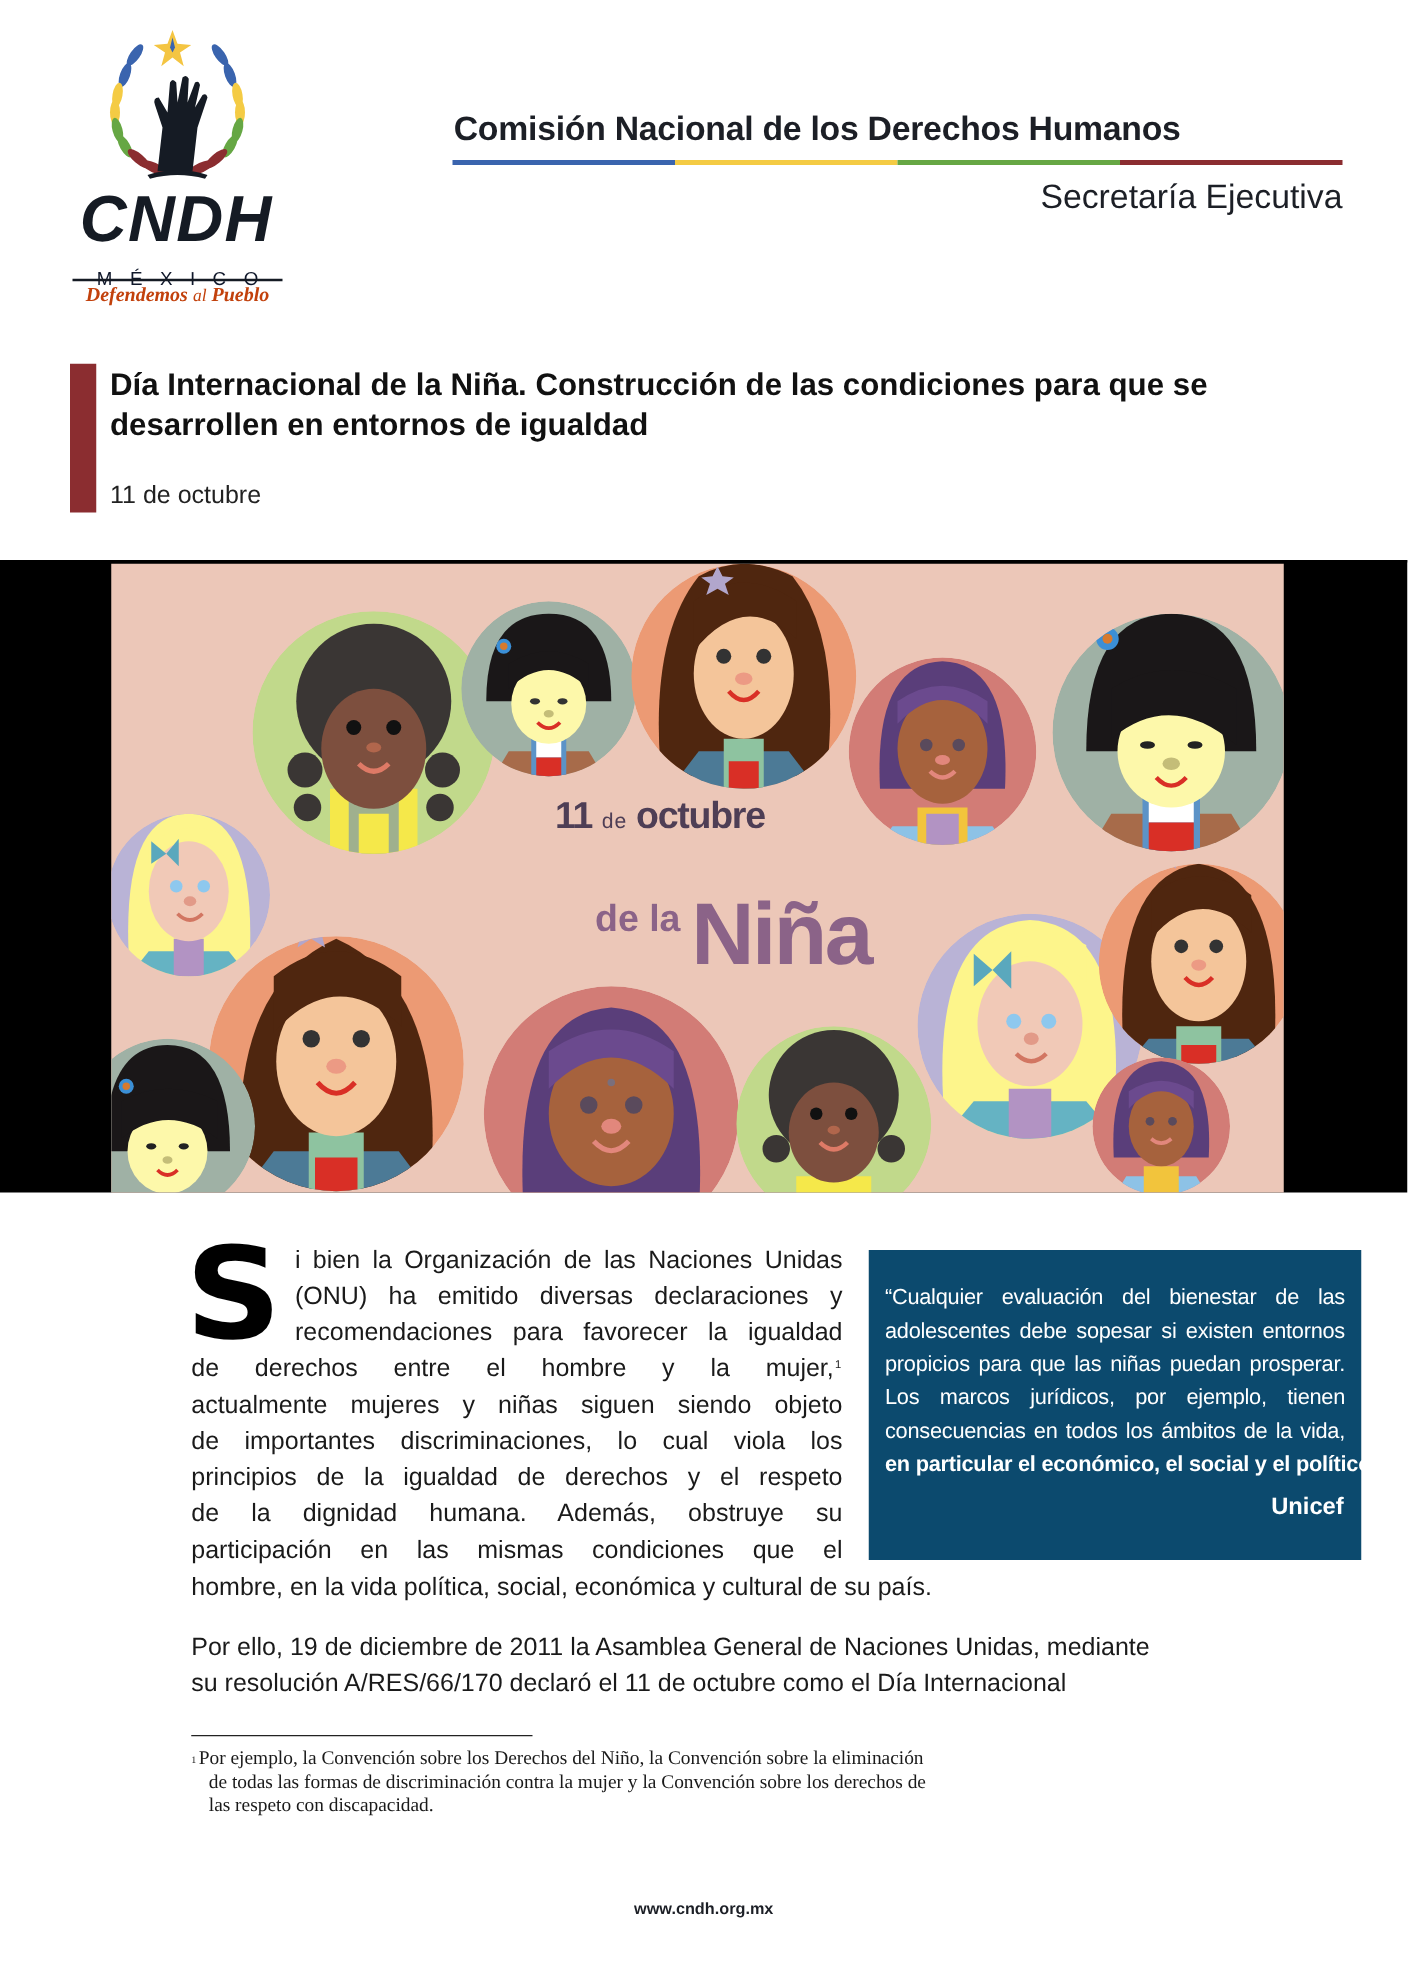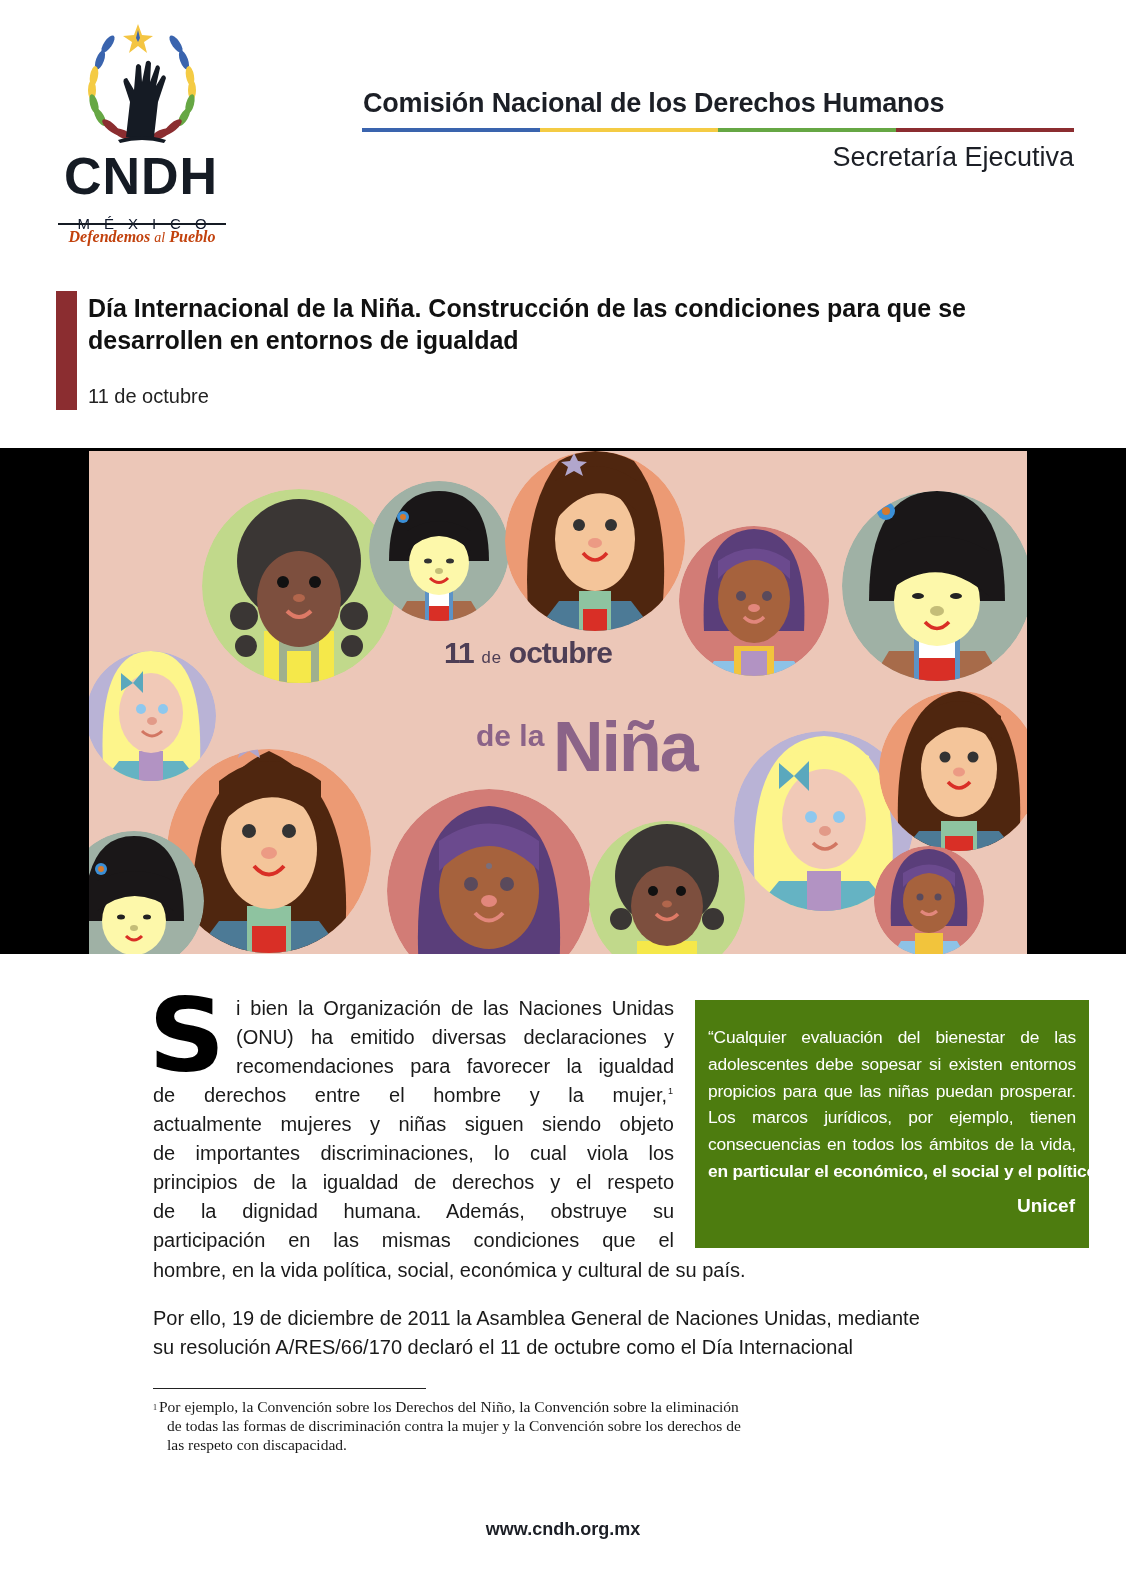--- a/index.html
+++ b/index.html
@@ -3,21 +3,21 @@
 <meta charset="utf-8">
 <style>
   * { box-sizing: border-box; margin: 0; padding: 0; }
   html, body { width: 1126px; height: 1578px; background: #ffffff; overflow: hidden; }
   body { position: relative; font-family: "Liberation Sans", "DejaVu Sans", sans-serif; color: #1a1a1a; }
 
   
   .logo { position: absolute; left: 50px; top: 22px; width: 190px; height: 230px; }
   .logo svg { position: absolute; left: 28px; top: 0; }
   .logo-cndh { position: absolute; left: 0; top: 128px; width: 182px; text-align: center;
-    font-family: "Liberation Sans", sans-serif; font-weight: 700; font-size: 52px; letter-spacing: 1px; color: #151b24; line-height: 1; }
+    font-family: "Liberation Sans", sans-serif; font-weight: 700; font-size: 52px; letter-spacing: 1px; color: #151b24; line-height: 1; font-style: italic; }
   .logo-mexico { position: absolute; left: 8px; top: 180px; width: 170px; text-align: center;
     font-size: 15px; letter-spacing: 14px; color: #0f172a; font-weight: 400; padding-left: 12px; margin-top: 13px; }
   .logo-rule { position: absolute; left: 8px; top: 201px; width: 168px; height: 2px; background: #151b24; }
   .logo-motto { position: absolute; left: 0; top: 206px; width: 184px; text-align: center;
     font-family: "Liberation Serif", serif; font-style: italic; font-weight: 700; font-size: 16px; color: #c2410c; }
   .logo-motto .al { font-weight: 400; font-size: 14px; }
 
   .org-title { position: absolute; left: 363px; top: 88px; font-size: 27px; font-weight: 700; color: #1c1f26; letter-spacing: -0.2px; white-space: nowrap; }
   .color-rule { position: absolute; left: 362px; top: 128px; width: 712px; height: 4px; display: flex; }
   .color-rule span { flex: 1; height: 100%; }
@@ -39,32 +39,32 @@
   .bt-line1 { position: absolute; left: 300px; top: 218px; font-weight: 700; font-size: 48px; color: #8b6388; letter-spacing: -1px; white-space: nowrap; }
   .bt-delala { position: absolute; left: 387px; top: 268px; font-weight: 700; font-size: 30px; color: #8b6388; white-space: nowrap; text-align: center; }
   .bt-nina { position: absolute; left: 464px; top: 256px; font-weight: 700; font-size: 70px; color: #8b6388; letter-spacing: -2px; white-space: nowrap; }
 
   
   .dropcap { position: absolute; left: 150px; top: 985px; font-size: 102px; font-weight: 900; line-height: 1; color: #000; font-family: "DejaVu Sans", sans-serif; transform: scaleX(1.05); }
   .p1-line { position: absolute; font-size: 20px; line-height: 29px; color: #1a1a1a; white-space: nowrap; text-align: justify; text-align-last: justify; }
   .p-full { position: absolute; left: 153px; font-size: 20px; line-height: 29px; color: #1a1a1a; white-space: nowrap; }
   sup.fn { font-size: 9px; vertical-align: top; position: relative; top: 2px; }
 
-  .quote-box { position: absolute; left: 695px; top: 1000px; width: 394px; height: 248px; background: #4d7c0f; color: #fff; padding: 24px 13px 0 13px; }
+  .quote-box { position: absolute; left: 695px; top: 1000px; width: 394px; height: 248px; background: #0c4a6e; color: #fff; padding: 24px 13px 0 13px; }
   .quote-line { display: block; font-size: 17.4px; line-height: 26.8px; white-space: nowrap; text-align: justify; text-align-last: justify; letter-spacing: -0.2px; }
   .quote-line.last { text-align-last: left; font-weight: bold; }
   .quote-src { position: absolute; right: 14px; top: 195px; font-size: 19px; font-weight: 700; }
 
   .fn-rule { position: absolute; left: 153px; top: 1388px; width: 273px; height: 1px; background: #222; }
   .fn-text { position: absolute; left: 153px; top: 1397px; width: 820px; font-size: 15.5px; line-height: 19px; color: #1a1a1a; }
   .fn-text .fn-line { display: block; white-space: nowrap; font-family: Liberation Serif, serif; }
   .fn-text .indent { padding-left: 14px; }
   .fn-text sup { font-size: 8px; vertical-align: top; position: relative; top: 1px; margin-right: 2px; }
 
-  .footer-url { position: absolute; left: 0; top: 1519px; width: 1126px; text-align: center; font-size: 18px; font-weight: 700; color: #1c1f26; padding-left: 0; }
+  .footer-url { position: absolute; left: 0; top: 1519px; width: 1126px; text-align: center; font-size: 13px; font-weight: 700; color: #1c1f26; padding-left: 0; }
 </style>
 </head>
 <body>
 
 <div class="logo">
   <svg width="130" height="130" viewBox="0 0 130 130">
 
     <polygon points="60,2 64,13 75,14 66,20 69,31 60,24 51,31 54,20 45,14 56,13" fill="#f4c542"></polygon>
     <polygon points="60,8 62,16 60,20 58,16" fill="#3a64ae"></polygon>
 

